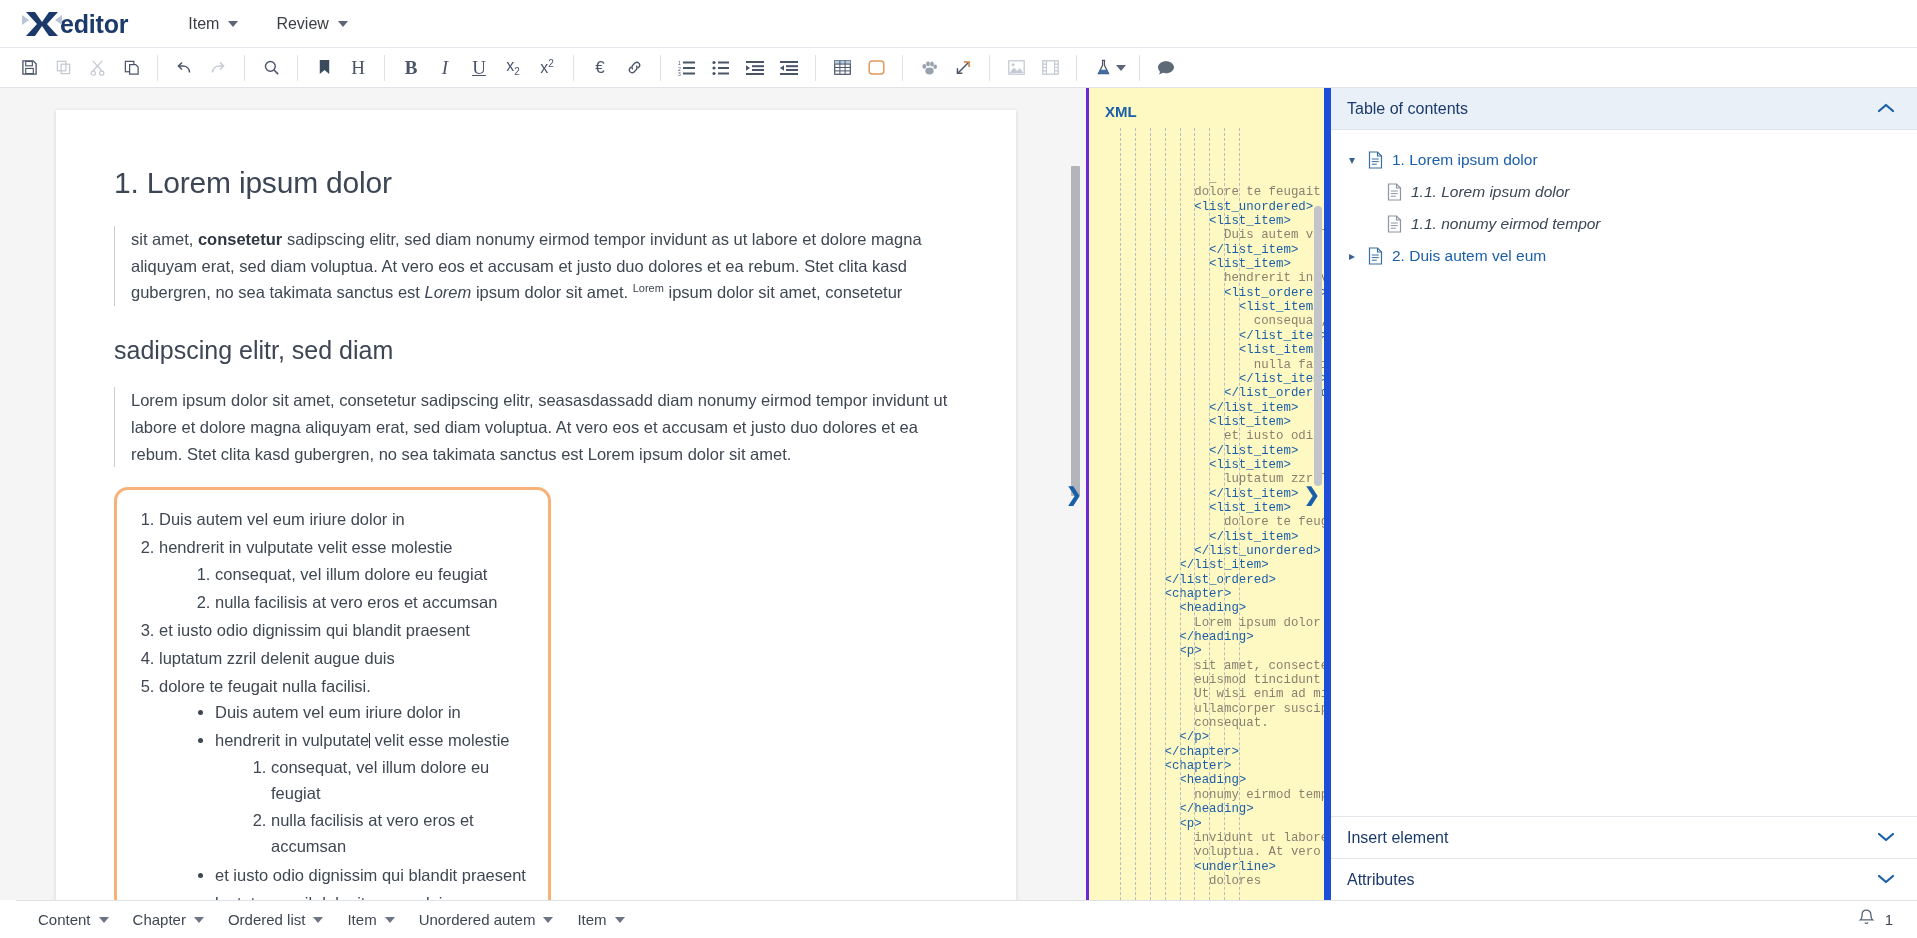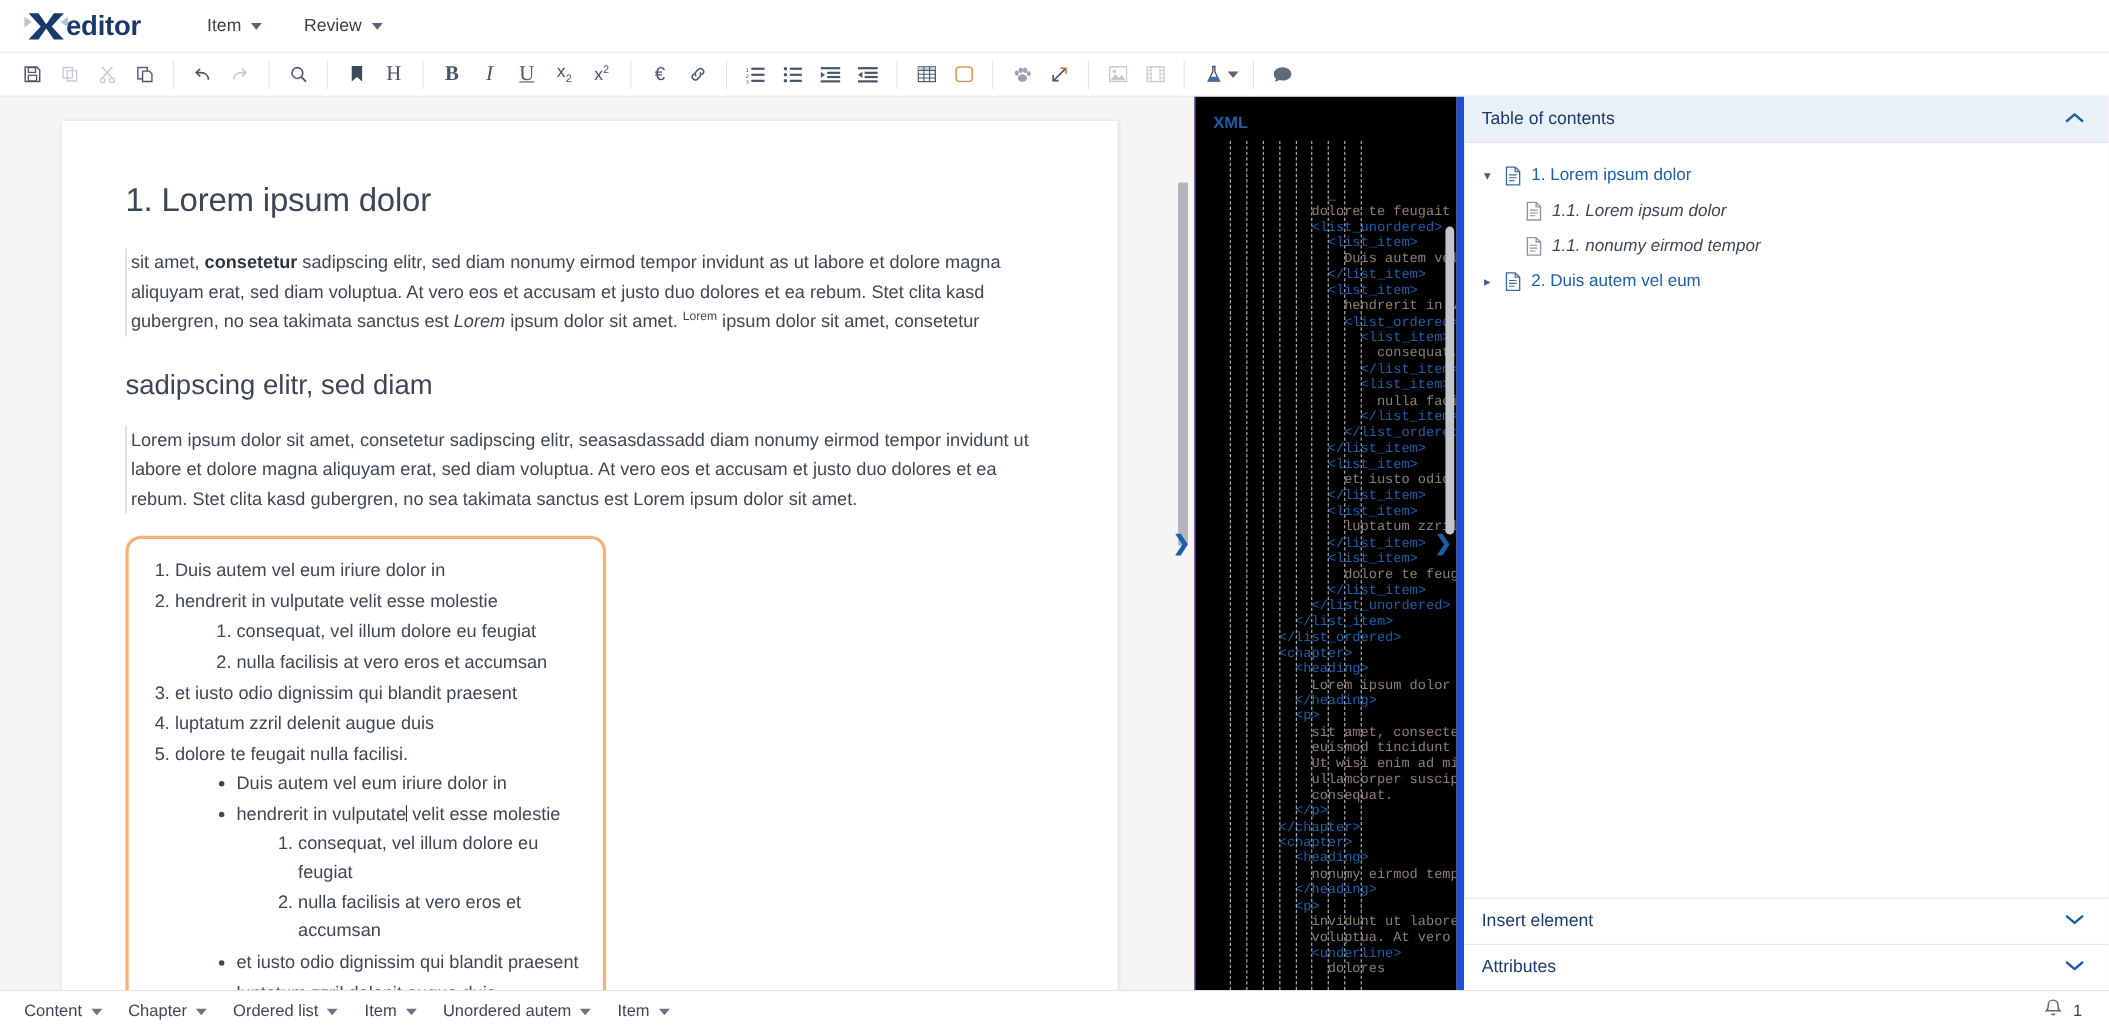--- a/index.html
+++ b/index.html
@@ -75,21 +75,21 @@
     margin-left: 56px; margin-top: 22px;
     width: 960px; min-height: 1000px;
     background: #ffffff;
     box-shadow: 0 1px 4px rgba(0,0,0,0.14);
     padding: 48px 58px 40px 58px;
   }
   .h1 { font-size: 30px; font-weight: 400; color: #3c4654; margin: 8px 0 26px 0; letter-spacing: -0.2px; }
   .h2 { font-size: 25px; font-weight: 400; color: #3c4654; margin: 30px 0 22px 0; }
   .para {
     font-size: 16.5px; line-height: 1.62; color: #3f4752;
-    border-left: 1px solid #c8ccd2; padding-left: 4px;
+    border-left: 1px solid #c8ccd2; padding-left: 16px;
     margin-bottom: 10px;
   }
   .para b { font-weight: 700; color: #2e3742; }
   .para i { font-style: italic; }
   .para sup { font-size: 11px; vertical-align: super; }
 
   .list-box {
     border: 3px solid #f7b27a;
     border-radius: 14px;
     padding: 16px 18px 16px 10px;
@@ -108,22 +108,22 @@
 
   
   .pane-handle {
     position: absolute; top: 50%; transform: translateY(-50%);
     color: #1b5fa8; font-size: 19px; cursor: pointer; font-weight: 700;
     user-select: none;
   }
 
   
   .xml-pane {
-    flex: 1; background: #000000;
-    border-left: 1px solid #6d28d9;
+    flex: 1; background: #fef9c3;
+    border-left: 3px solid #6d28d9;
     position: relative; overflow: hidden;
   }
   .xml-title {
     font-size: 15px; color: #1b5fa8; font-weight: 700;
     padding: 15px 0 8px 16px;
   }
   .xml-code {
     position: relative;
     font-family: "Liberation Mono", monospace;
     font-size: 12.4px; line-height: 14.35px;
@@ -175,20 +175,21 @@
   .doc-icon svg { display: block; }
   .sidebar-bottom { margin-top: auto; }
 
   
   .statusbar {
     height: 38px; min-height: 38px;
     display: flex; align-items: center;
     border-top: 1px solid #dfe3e8;
     background: #ffffff;
     padding: 0 14px 0 10px;
+    margin-left: 16px;
   }
   .crumb {
     display: flex; align-items: center; gap: 8px;
     font-size: 15px; color: #3f4752;
     padding: 4px 12px; cursor: pointer; border-radius: 3px;
   }
   .crumb .caret-down { border-top-color: #6b7583; }
   .status-right { margin-left: auto; display: flex; align-items: center; gap: 10px; padding-right: 10px; }
   .bell { color: #5a6675; font-size: 16px; cursor: pointer; }
   .bell-count { font-size: 15px; color: #3f4752; }

